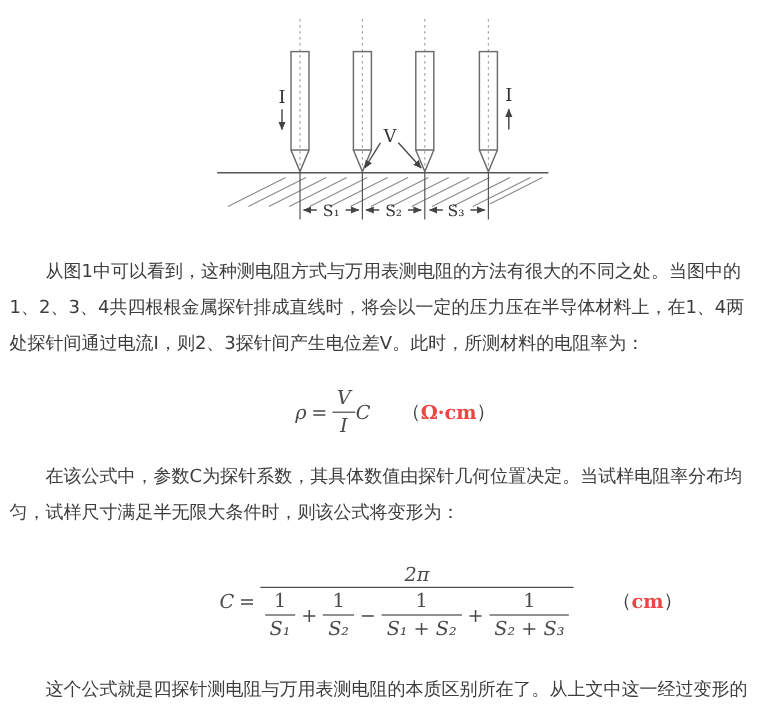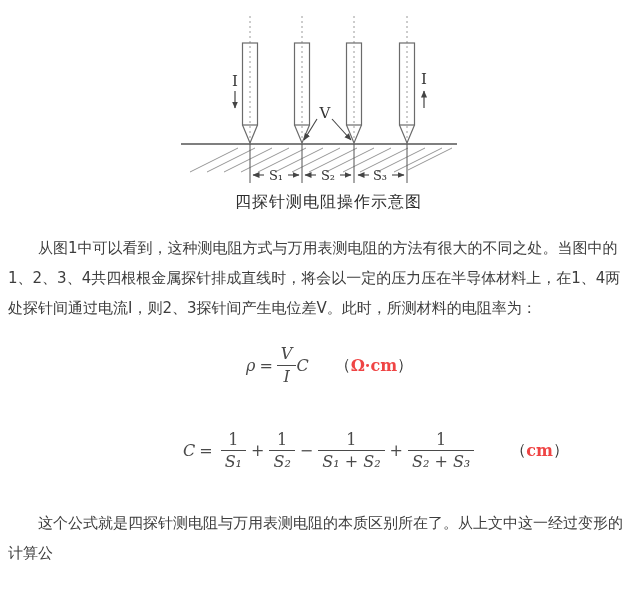--- a/index.html
+++ b/index.html
@@ -133,45 +133,46 @@
         <line x1="340" y1="172" x2="351" y2="172" stroke="#444444" stroke-width="1.1" marker-end="url(#arr)"></line>
         <text class="svgtext" x="328" y="177" font-size="13" text-anchor="middle">S₂</text>
       </g>
 
       <g>
         <line x1="369" y1="172" x2="358" y2="172" stroke="#444444" stroke-width="1.1" marker-end="url(#arr)"></line>
         <line x1="392" y1="172" x2="404" y2="172" stroke="#444444" stroke-width="1.1" marker-end="url(#arr)"></line>
         <text class="svgtext" x="380" y="177" font-size="13" text-anchor="middle">S₃</text>
       </g>
     </svg>
-    <div class="fig-caption">四探针测电阻操作示意图</div>
   </div>
 
   <p class="para p1">从图1中可以看到，这种测电阻方式与万用表测电阻的方法有很大的不同之处。当图中的1、2、3、4共四根根金属探针排成直线时，将会以一定的压力压在半导体材料上，在1、4两处探针间通过电流I，则2、3探针间产生电位差V。此时，所测材料的电阻率为：</p>
 
   <div class="formula f1">
     <span class="mi">ρ</span>
     <span class="mo">=</span>
     <span class="frac">
       <span class="fnum mi">V</span>
       <span class="fden mi">I</span>
     </span>
     <span class="mi">C</span>
     <span class="unit-wrap u-gap1">
       <span>（</span>
       <span class="unit-bold">Ω·cm</span>
       <span>）</span>
     </span>
   </div>
 
+  <p class="para p2">在该公式中，参数C为探针系数，其具体数值由探针几何位置决定。当试样电阻率分布均匀，试样尺寸满足半无限大条件时，则该公式将变形为：</p>
 
   <div class="formula f2">
     <span class="mi">C</span>
     <span class="mo">=</span>
     <span class="frac">
+      <span class="fnum mi">2π</span>
       <span class="fden">
         <span class="denrow">
           <span class="frac">
             <span class="fnum">1</span>
             <span class="fden mi">S₁</span>
           </span>
           <span class="mo">+</span>
           <span class="frac">
             <span class="fnum">1</span>
             <span class="fden mi">S₂</span>

